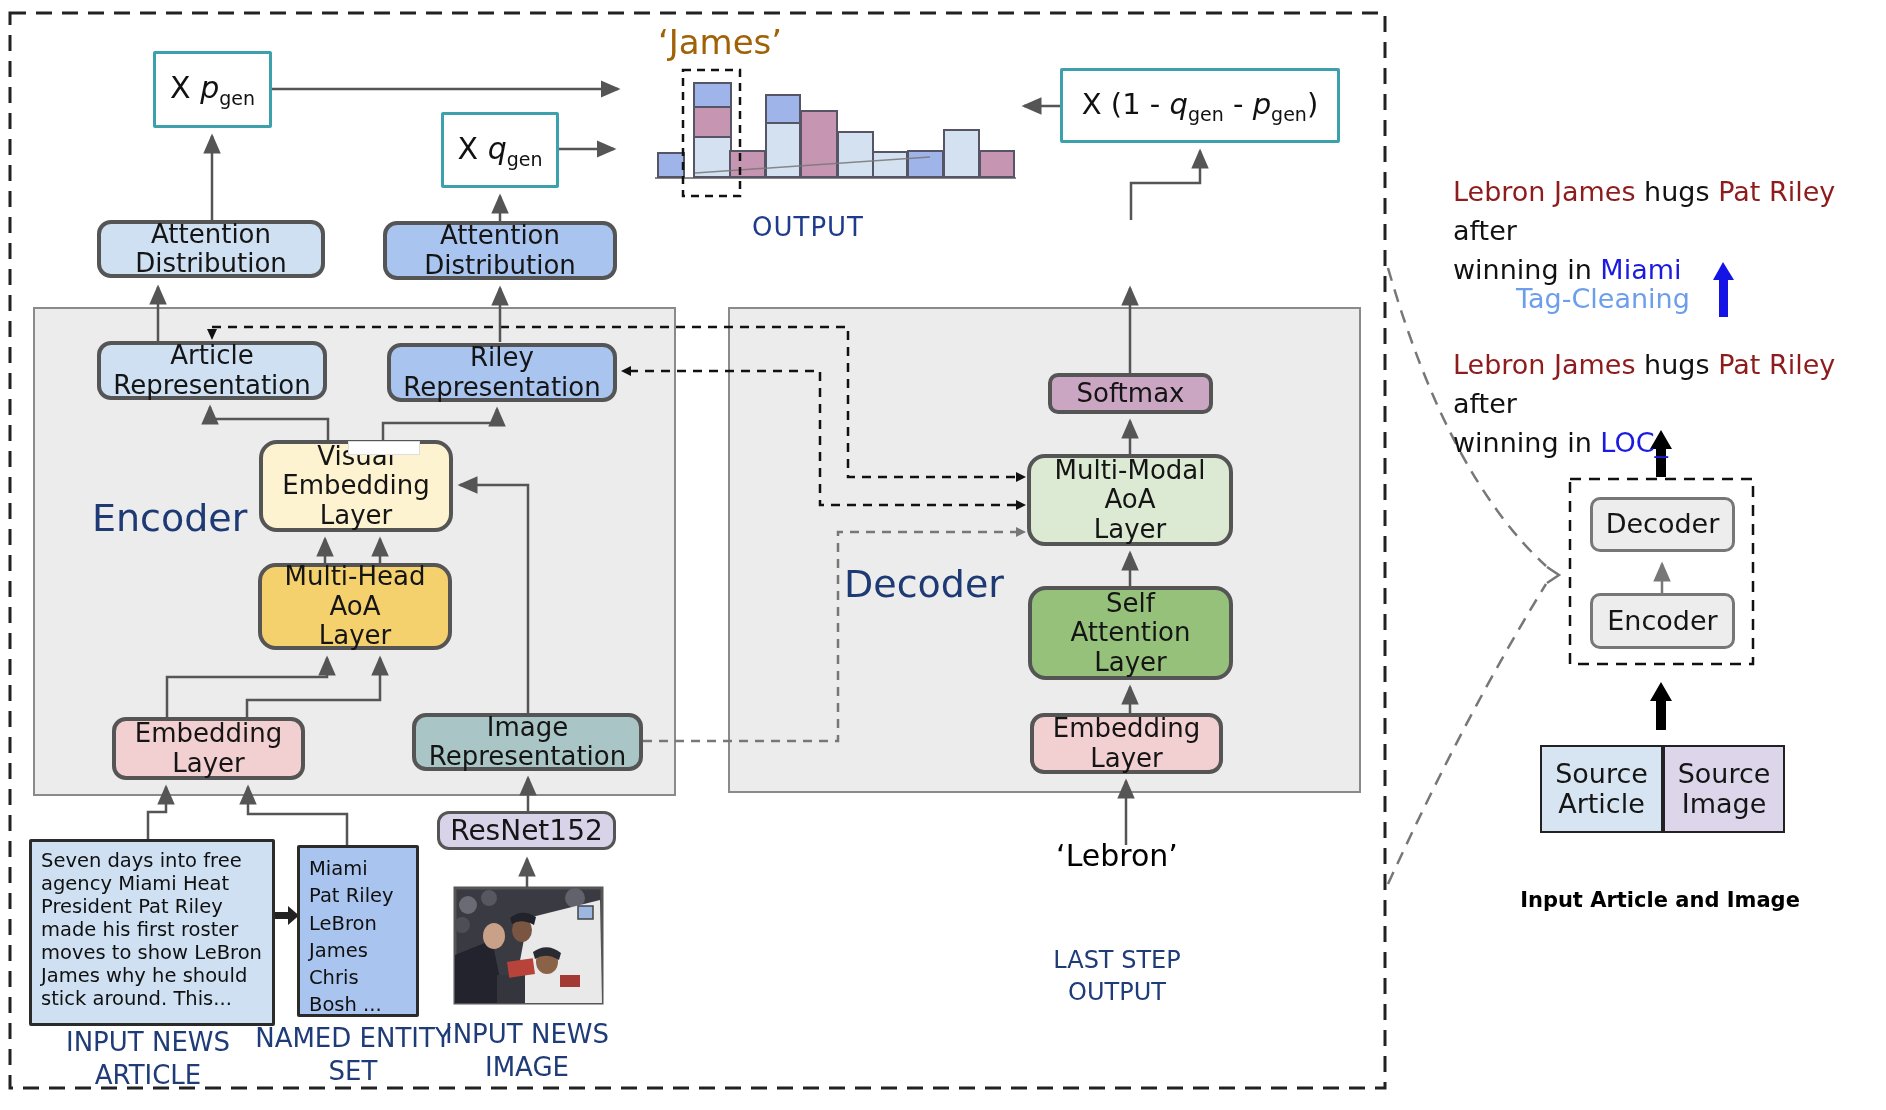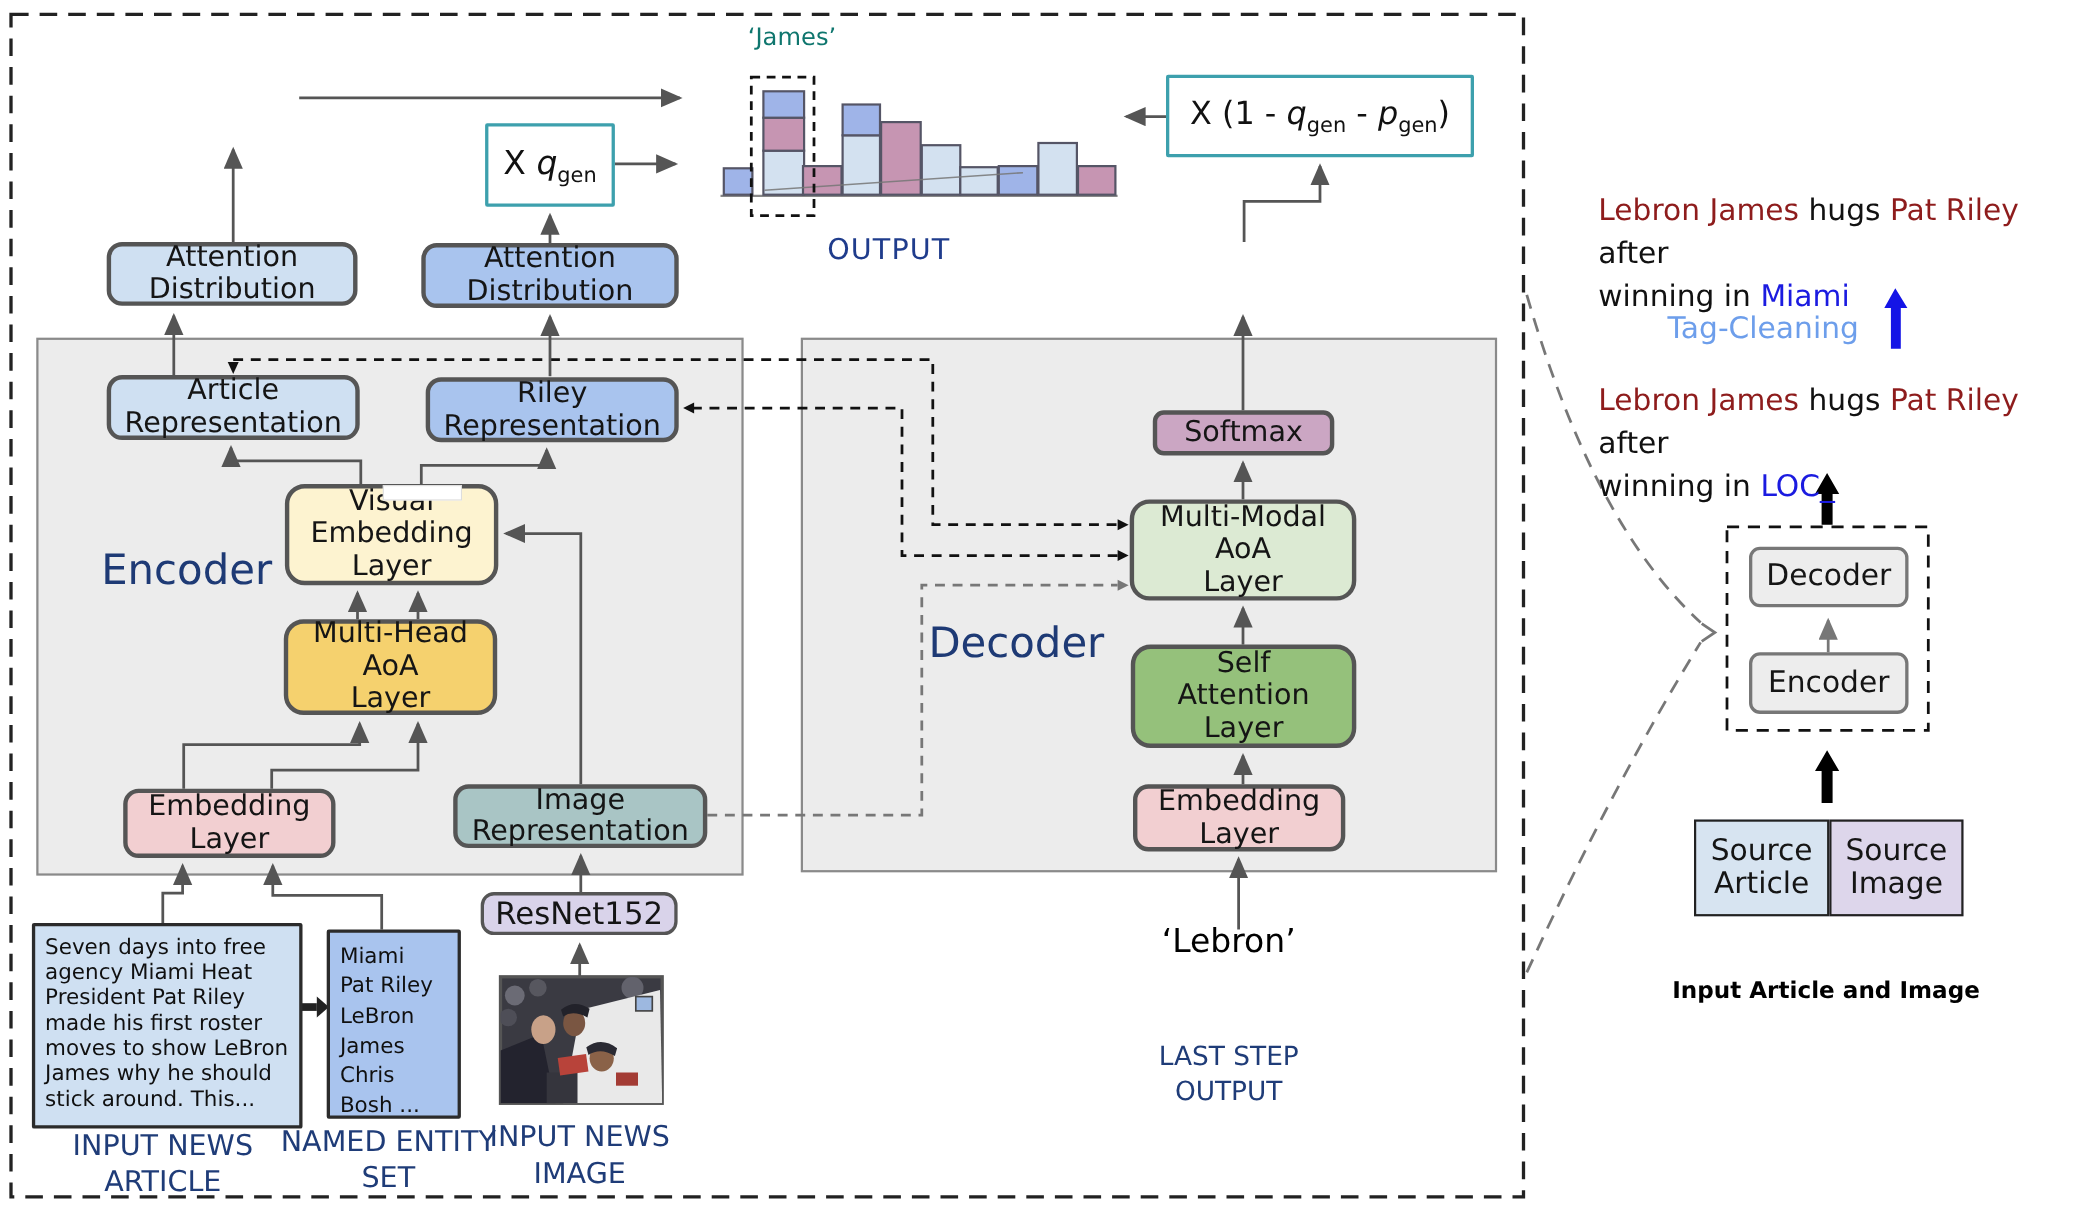--- a/index.html
+++ b/index.html
@@ -158,20 +158,23 @@
         <ellipse cx="547" cy="962" rx="11" ry="12" fill="#8a6248"></ellipse>
         <path d="M533,952 Q547,942 561,953 L559,960 Q546,952 535,959 Z" fill="#2a2a33"></path>
         <rect x="497" y="975" width="28" height="28" fill="#35353d"></rect>
         <rect x="508" y="960" width="26" height="16" fill="#b8433a" transform="rotate(-8 521 968)"></rect>
         <rect x="560" y="975" width="20" height="12" fill="#a33b34"></rect>
         <rect x="578" y="906" width="15" height="13" fill="#9db8e0" stroke="#444" stroke-width="1.5"></rect>
       </g>
     </g>
   </svg>
 
+  <div class="sq abs" style="left:153px;top:51px;width:113px;height:71px;">
+    <span><span>X </span><i>p</i><sub>gen</sub></span>
+  </div>
   <div class="sq abs" style="left:441px;top:112px;width:112px;height:70px;">
     <span><span>X </span><i>q</i><sub>gen</sub></span>
   </div>
   <div class="sq abs" style="left:1060px;top:68px;width:274px;height:69px;font-size:29px;">
     <span><span>X (1 - </span><i>q</i><sub>gen</sub><span> - </span><i>p</i><sub>gen</sub><span>)</span></span>
   </div>
 
   <div class="node fill-lightblue" style="left:97px;top:220px;width:220px;height:50px;">
     <span>Attention</span>
       <span>Distribution</span>
@@ -222,21 +225,21 @@
   <div class="node fill-green" style="left:1028px;top:586px;width:197px;height:86px;border-radius:18px;">
     <span>Self</span>
       <span>Attention</span>
       <span>Layer</span>
   </div>
   <div class="node fill-pink" style="left:1030px;top:713px;width:185px;height:53px;">
     <span>Embedding</span>
       <span>Layer</span>
   </div>
 
-  <div class="lbl" style="left:640px;top:22px;width:160px;font-size:22px;color:#0f766e;">‘James’</div>
+  <div class="lbl" style="left:640px;top:22px;width:160px;font-size:34px;color:#a16207;">‘James’</div>
   <div class="lbl" style="left:728px;top:212px;width:160px;font-size:26px;letter-spacing:1px;color:#1f3c8c;">OUTPUT</div>
   <div class="lbl" style="left:92px;top:496px;width:150px;font-size:38px;color:#1e3a75;">Encoder</div>
   <div class="lbl" style="left:844px;top:562px;width:150px;font-size:38px;color:#1e3a75;">Decoder</div>
   <div class="lbl blk" style="left:1037px;top:838px;width:160px;font-size:30px;">‘Lebron’</div>
   <div class="lbl" style="left:1037px;top:908px;width:160px;font-size:24px;line-height:1.35;">
     <span style="display:block;margin-top:36px;">LAST STEP</span>
     <span style="display:block;">OUTPUT</span>
   </div>
   <div class="lbl" style="left:48px;top:1026px;width:200px;font-size:26px;line-height:1.25;">
     <span style="display:block;">INPUT NEWS</span>

